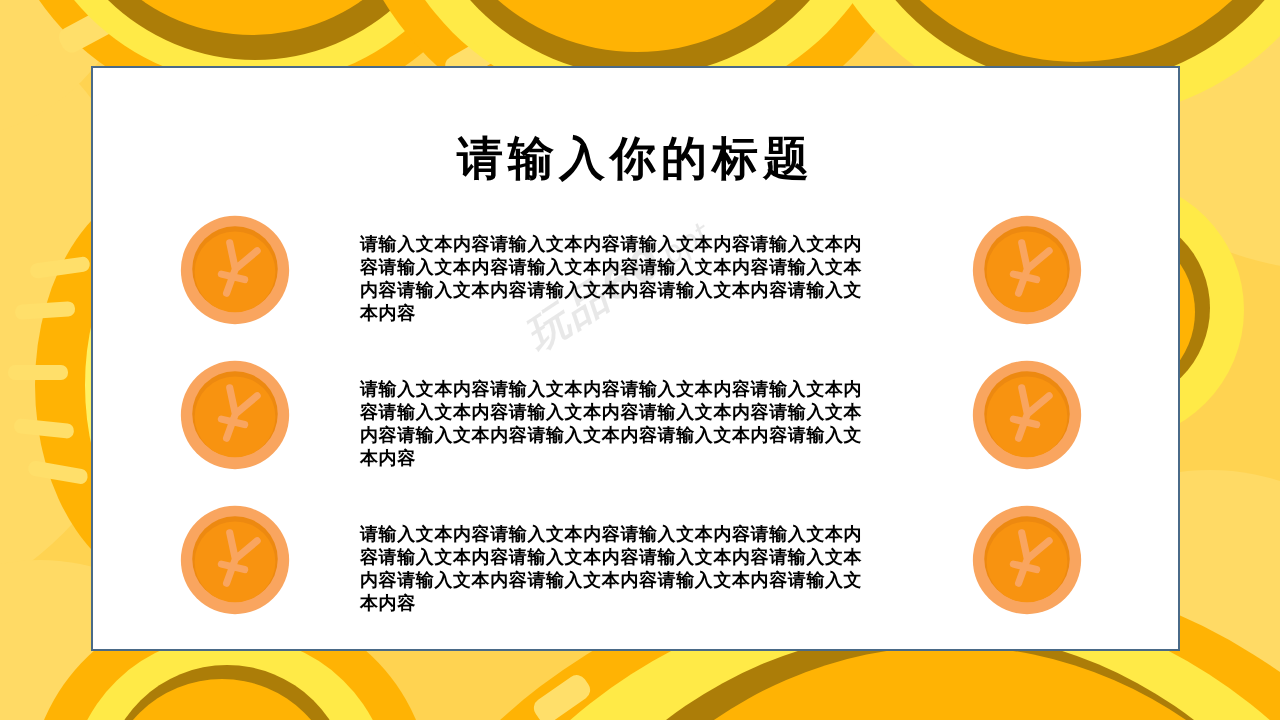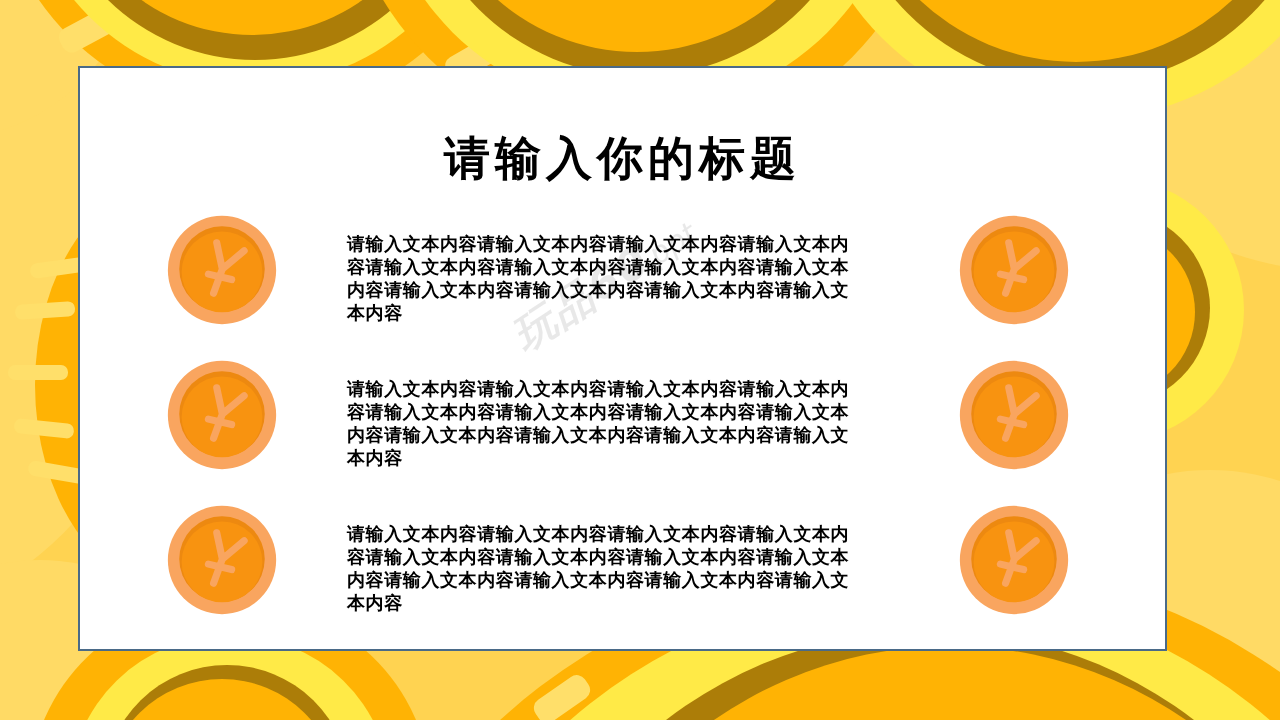--- a/index.html
+++ b/index.html
@@ -7,21 +7,21 @@
   .stage{position:relative;width:1280px;height:720px;overflow:hidden;
          font-family:"DejaVu Sans",sans-serif;background:var(--bgBase,#FFD351);}
   .bg{position:absolute;inset:0;display:block;}
   .base{fill:var(--bgBase,#FFD351);}
   .cLight{fill:var(--bgLight,#FFDA65);}
   .cOrange{fill:var(--coinOrange,#FFB304);}
   .cYellow{fill:var(--coinYellow,#FFEA47);}
   .cDark{fill:var(--coinDark,#AC7D08);}
   .cNotch{fill:var(--coinNotch,#FFDF6A);}
   .cInner{fill:var(--coinInnerYellow,#FFF163);}
-  .card{position:absolute;left:78px;top:66px;width:1089px;height:585px;
+  .card{position:absolute;left:91px;top:66px;width:1089px;height:585px;
         background:var(--cardBg,#FFFFFF);border:2px solid var(--cardBorder,#4A6A88);}
   .title{position:absolute;left:0;top:66px;width:100%;text-align:center;
          font-size:46px;font-weight:700;letter-spacing:5px;color:var(--textColor,#000);
          margin:0;line-height:48px;}
   .row{position:absolute;left:0;width:100%;height:114px;}
   .row .coin{position:absolute;width:114px;height:114px;}
   .row .coin.left{left:85px;}
   .row .coin.right{left:877px;}
   .row .body{position:absolute;left:267px;top:19px;width:517px;margin:0;
              font-size:18px;line-height:23px;font-weight:600;letter-spacing:0.6px;

